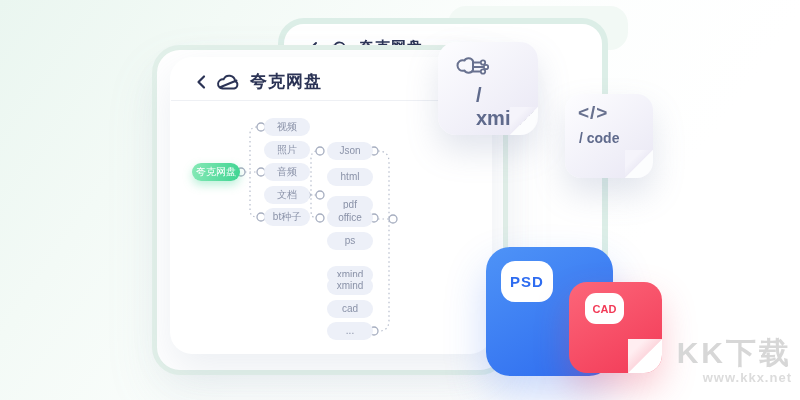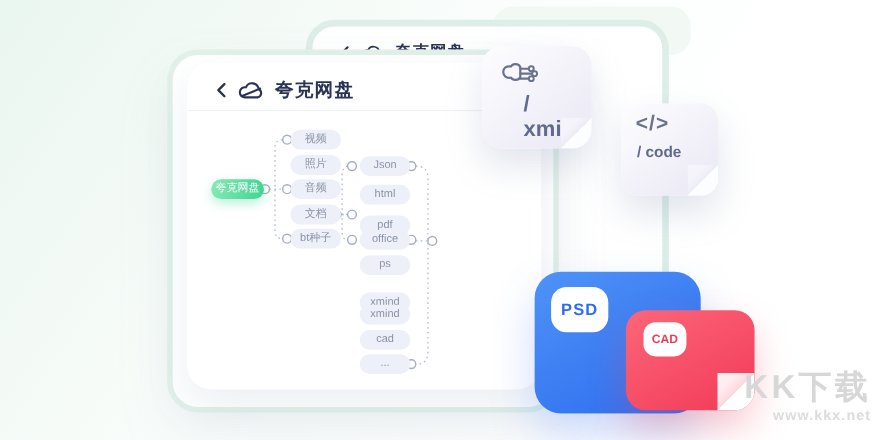--- a/index.html
+++ b/index.html
@@ -46,21 +46,21 @@
   .sticky-label{position:absolute;font-weight:bold;}
   .sticky-xmind .sticky-label{left:2px;top:42px;font-size:20px;margin-left:36px;}
   .sticky-code .sticky-label{left:14px;top:36px;font-size:14px;}
   .code-glyph{position:absolute;left:13px;top:8px;font-size:19px;font-weight:800;letter-spacing:1px;color:#68718f;}
   .fold-cut{position:absolute;right:0;bottom:0;width:28px;height:28px;background:#fcfdfe;
     clip-path:polygon(101% 101%,101% -2%,-2% 101%);}
   .fold-flap{position:absolute;right:0;bottom:0;width:28px;height:28px;
     background:linear-gradient(315deg,#d8d5e9 0%,#f5f4fb 70%);clip-path:polygon(0 0,100% 0,0 100%);}
 
   
-  .file-card{position:absolute;overflow:hidden;z-index:7;padding-left:24px;}
+  .file-card{position:absolute;overflow:hidden;z-index:7;}
   .psd-card{left:486px;top:247px;width:127px;height:129px;border-radius:24px;
     background:linear-gradient(150deg,#4e93f7 0%,#2d6bef 100%);box-shadow:0 20px 40px rgba(46,108,240,.25);}
   .cad-card{left:569px;top:282px;width:93px;height:91px;border-radius:18px;
     background:linear-gradient(150deg,#fc6679 0%,#f23a57 100%);box-shadow:0 16px 34px rgba(242,70,95,.28);z-index:8;}
   .badge{position:absolute;background:#fff;display:flex;align-items:center;justify-content:center;font-weight:800;}
   .psd-badge{left:15px;top:14px;width:52px;height:41px;border-radius:14px;color:#2e6cf0;font-size:15px;letter-spacing:1px;}
   .cad-badge{left:16px;top:11px;width:39px;height:31px;border-radius:11px;color:#f23a57;font-size:11px;}
   .cad-card .fold-cut{width:34px;height:34px;background:#ffffff;}
   .cad-card .fold-flap{width:34px;height:34px;background:linear-gradient(315deg,#f8a8b6 0%,#ffeef1 75%);}
 

